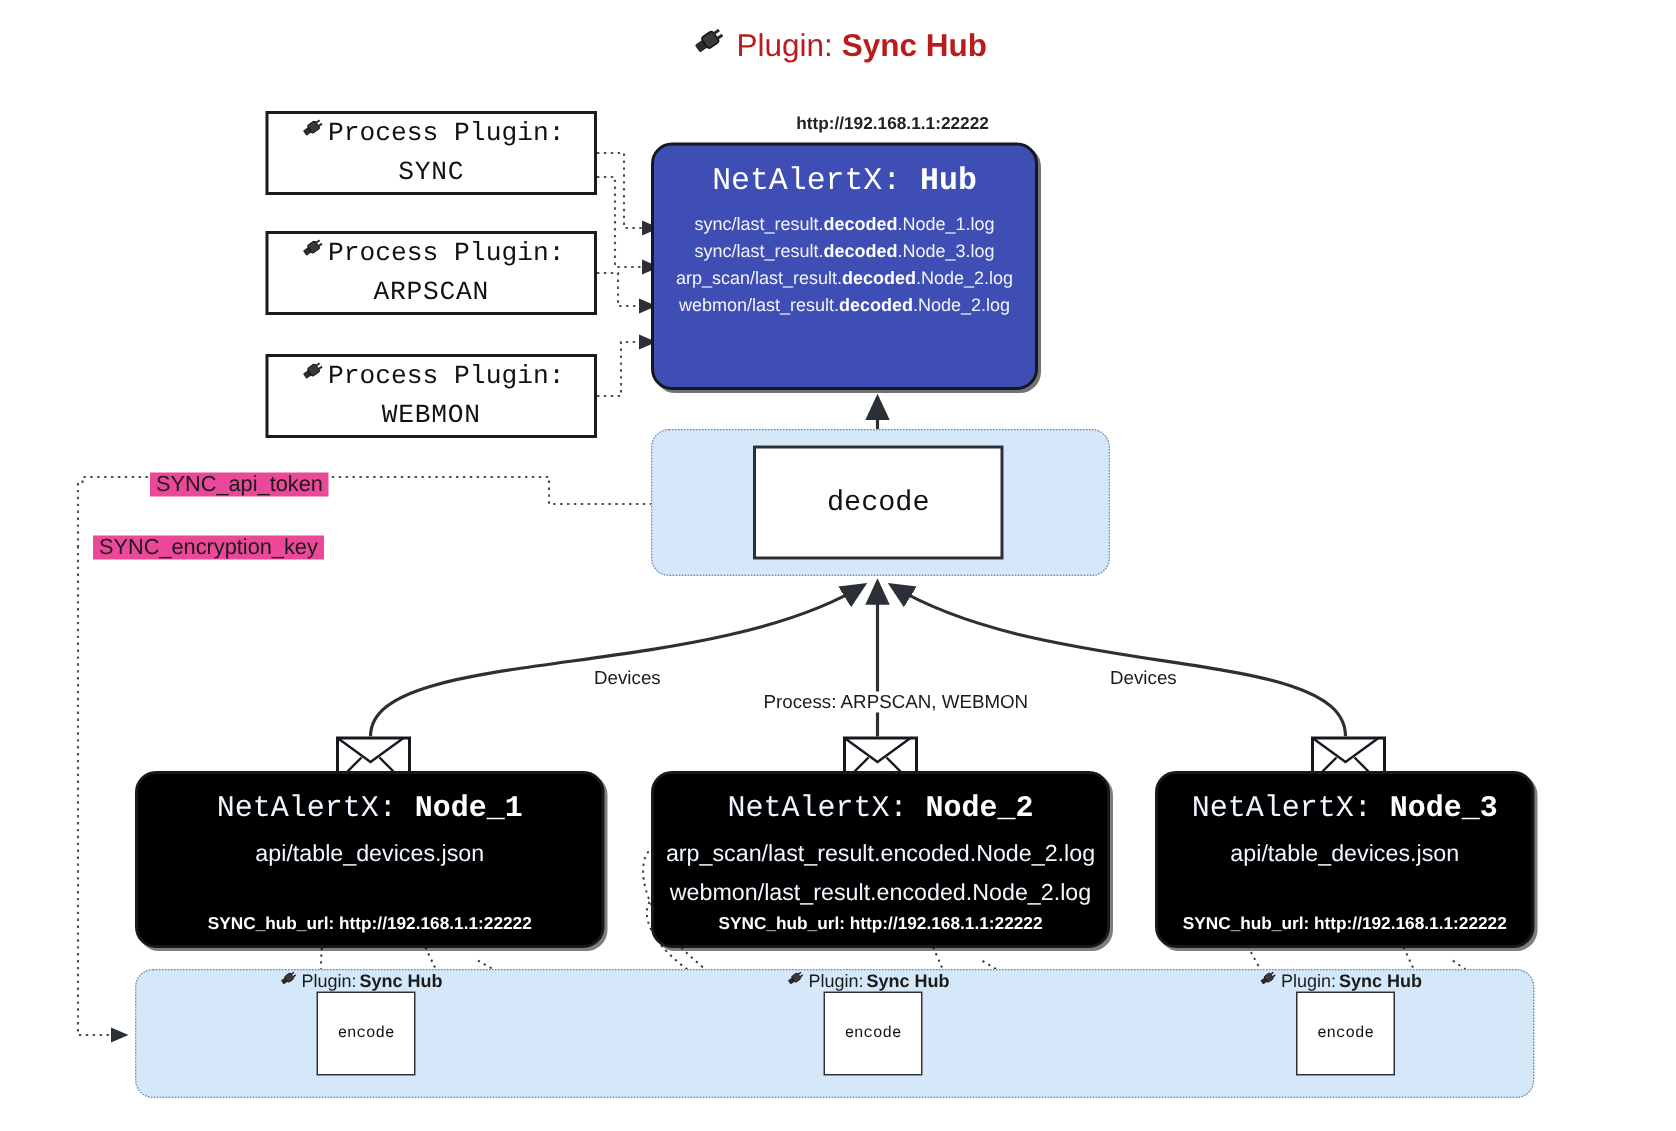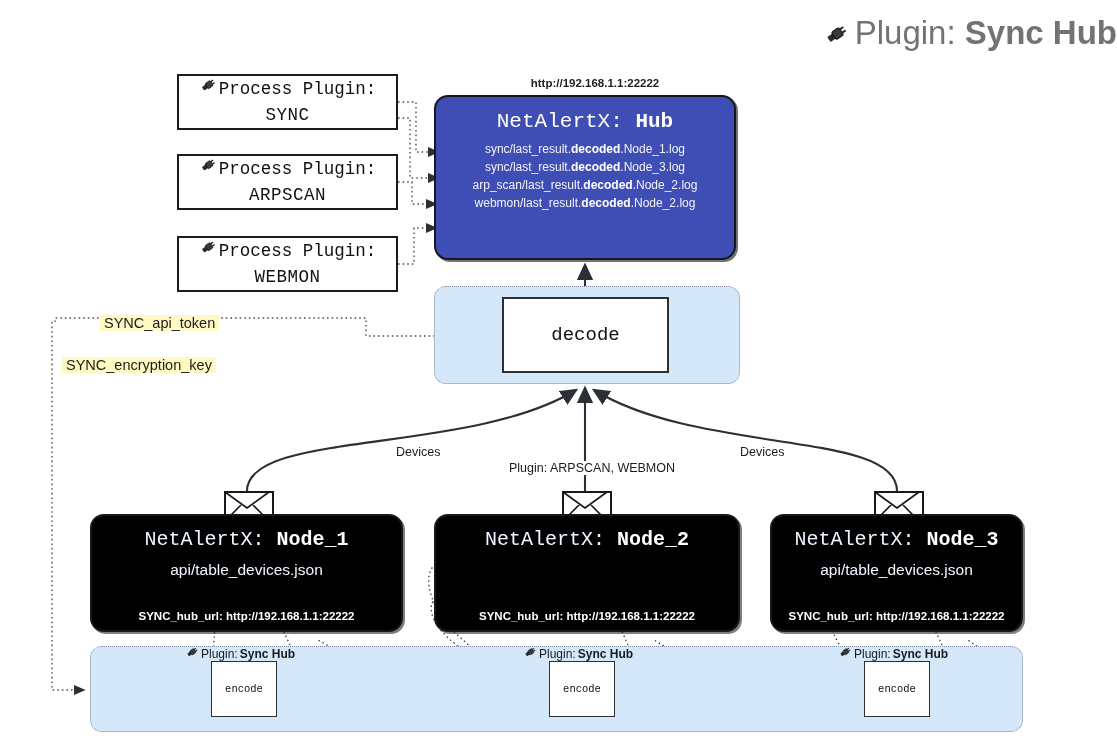--- a/index.html
+++ b/index.html
@@ -4,54 +4,54 @@
 <style>
   html,body{margin:0;padding:0;background:#ffffff;}
   body{width:1117px;height:754px;position:relative;overflow:hidden;
        font-family:"Liberation Sans",sans-serif;color:#1b1b1b;}
   #canvas{position:absolute;inset:0;width:1117px;height:754px;}
   svg#edges{position:absolute;left:0;top:0;width:1117px;height:754px;pointer-events:none;}
 
   .abs{position:absolute;box-sizing:border-box;}
 
   
-  #title{left:0;top:14px;width:1117px;text-align:right;font-size:33px;color:#737373;}
+  #title{left:0;top:14px;width:1117px;text-align:center;font-size:21px;color:#b91c1c;}
   #title .plug{display:inline-block;vertical-align:-3px;margin-right:6px;}
   #title .t-pre{font-weight:400;}
   #title .t-bold{font-weight:700;}
 
   
   .pbox{border:2px solid #1b1b1b;background:#ffffff;
         font-family:"Liberation Mono",monospace;font-size:17.5px;line-height:1.45;
         display:flex;flex-direction:column;align-items:center;justify-content:center;
         text-align:center;color:#111;}
   .pbox .l1{display:flex;align-items:center;gap:2px;white-space:nowrap;}
   .pbox .l2{letter-spacing:.5px;}
 
   
-  #hub{left:434px;top:95px;width:302px;height:165px;background:#3f4eb5;
+  #hub{left:434px;top:95px;width:258px;height:165px;background:#3f4eb5;
        border:2px solid #16181f;border-radius:14px;
        box-shadow:2px 2px 0 rgba(0,0,0,.55);
        display:flex;flex-direction:column;align-items:center;}
   #hub .hub-title{font-family:"Liberation Mono",monospace;font-size:21px;color:#fff;margin-top:13px;}
   #hub .hub-title b{font-weight:700;}
   #hub .loglist{margin-top:9px;width:100%;display:flex;flex-direction:column;align-items:center;gap:4px;}
   #hub .logline{color:#f2f3f8;font-size:12px;white-space:nowrap;}
   #hub .logline b{font-weight:700;color:#ffffff;}
   #huburl{left:444px;top:77px;width:302px;text-align:center;font-size:11.5px;color:#222;font-weight:600;}
 
   
   #decode-group{left:434px;top:286px;width:306px;height:98px;background:#d4e8fa;
                 border:1.6px dotted #7f8aa0;border-radius:12px;}
   #decode{left:502px;top:297px;width:167px;height:76px;background:#fff;border:2px solid #2b2f36;
           display:flex;align-items:center;justify-content:center;
           font-family:"Liberation Mono",monospace;font-size:19px;color:#111;}
 
   
-  .toklabel{font-size:14.5px;color:#1b1b1b;background:#fef9c3;padding:0 4px;white-space:nowrap;}
+  .toklabel{font-size:14.5px;color:#1b1b1b;background:#ec4899;padding:0 4px;white-space:nowrap;}
   #tok-api{left:100px;top:315px;}
   #tok-enc{left:62px;top:357px;}
 
   
   .edgelabel{font-size:12.5px;color:#1b1b1b;background:#fff;padding:0 4px;white-space:nowrap;}
   #lbl-dev-left{left:392px;top:445px;}
   #lbl-dev-right{left:736px;top:445px;}
   #lbl-plugins{left:505px;top:461px;}
 
   
@@ -239,21 +239,21 @@
   </div>
 
   <div class="abs" id="decode-group"></div>
   <div class="abs" id="decode">decode</div>
 
   <div class="abs toklabel" id="tok-api">SYNC_api_token</div>
   <div class="abs toklabel" id="tok-enc">SYNC_encryption_key</div>
 
   <div class="abs edgelabel" id="lbl-dev-left">Devices</div>
   <div class="abs edgelabel" id="lbl-dev-right">Devices</div>
-  <div class="abs edgelabel" id="lbl-plugins">Plugin: ARPSCAN, WEBMON</div>
+  <div class="abs edgelabel" id="lbl-plugins">Process: ARPSCAN, WEBMON</div>
 
   <div class="env" id="env1">
     <svg width="46" height="31" viewBox="0 0 46 31">
         <path d="M1,1 L23,17 L45,1" stroke="#16181f" stroke-width="1.6" fill="none"></path>
         <path d="M1,30 L17,14 M45,30 L29,14" stroke="#16181f" stroke-width="1.6" fill="none"></path>
       </svg>
   </div>
   <div class="env" id="env2">
     <svg width="46" height="31" viewBox="0 0 46 31">
         <path d="M1,1 L23,17 L45,1" stroke="#16181f" stroke-width="1.6" fill="none"></path>
@@ -275,20 +275,24 @@
     <div class="n-lines">
       <div class="n-line">api/table_devices.json</div>
     </div>
     <div class="n-url">SYNC_hub_url: http://192.168.1.1:22222</div>
   </div>
 
   <div class="node" id="node2">
     <div class="n-title">
       <span>NetAlertX:</span>
       <b>Node_2</b>
+    </div>
+    <div class="n-lines">
+      <div class="n-line">arp_scan/last_result.encoded.Node_2.log</div>
+      <div class="n-line">webmon/last_result.encoded.Node_2.log</div>
     </div>
     <div class="n-url">SYNC_hub_url: http://192.168.1.1:22222</div>
   </div>
 
   <div class="node" id="node3">
     <div class="n-title">
       <span>NetAlertX:</span>
       <b>Node_3</b>
     </div>
     <div class="n-lines">

